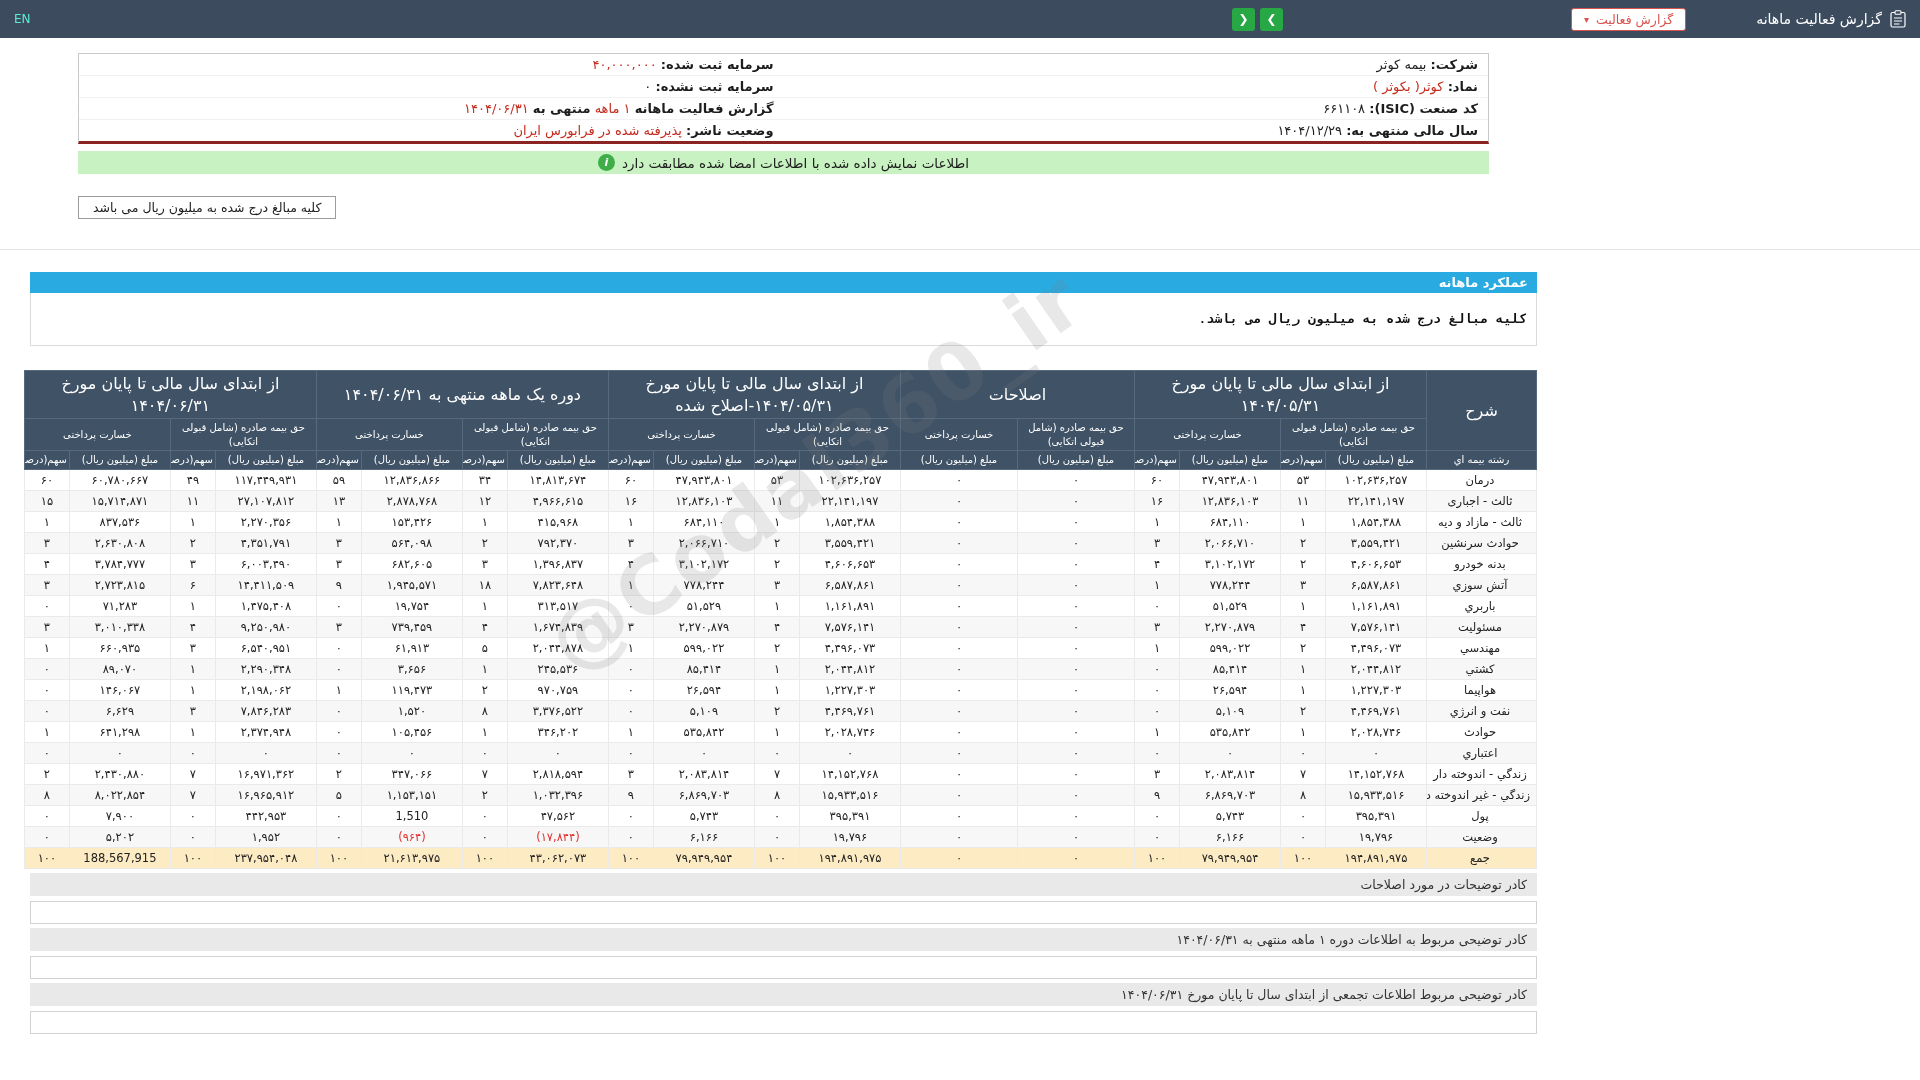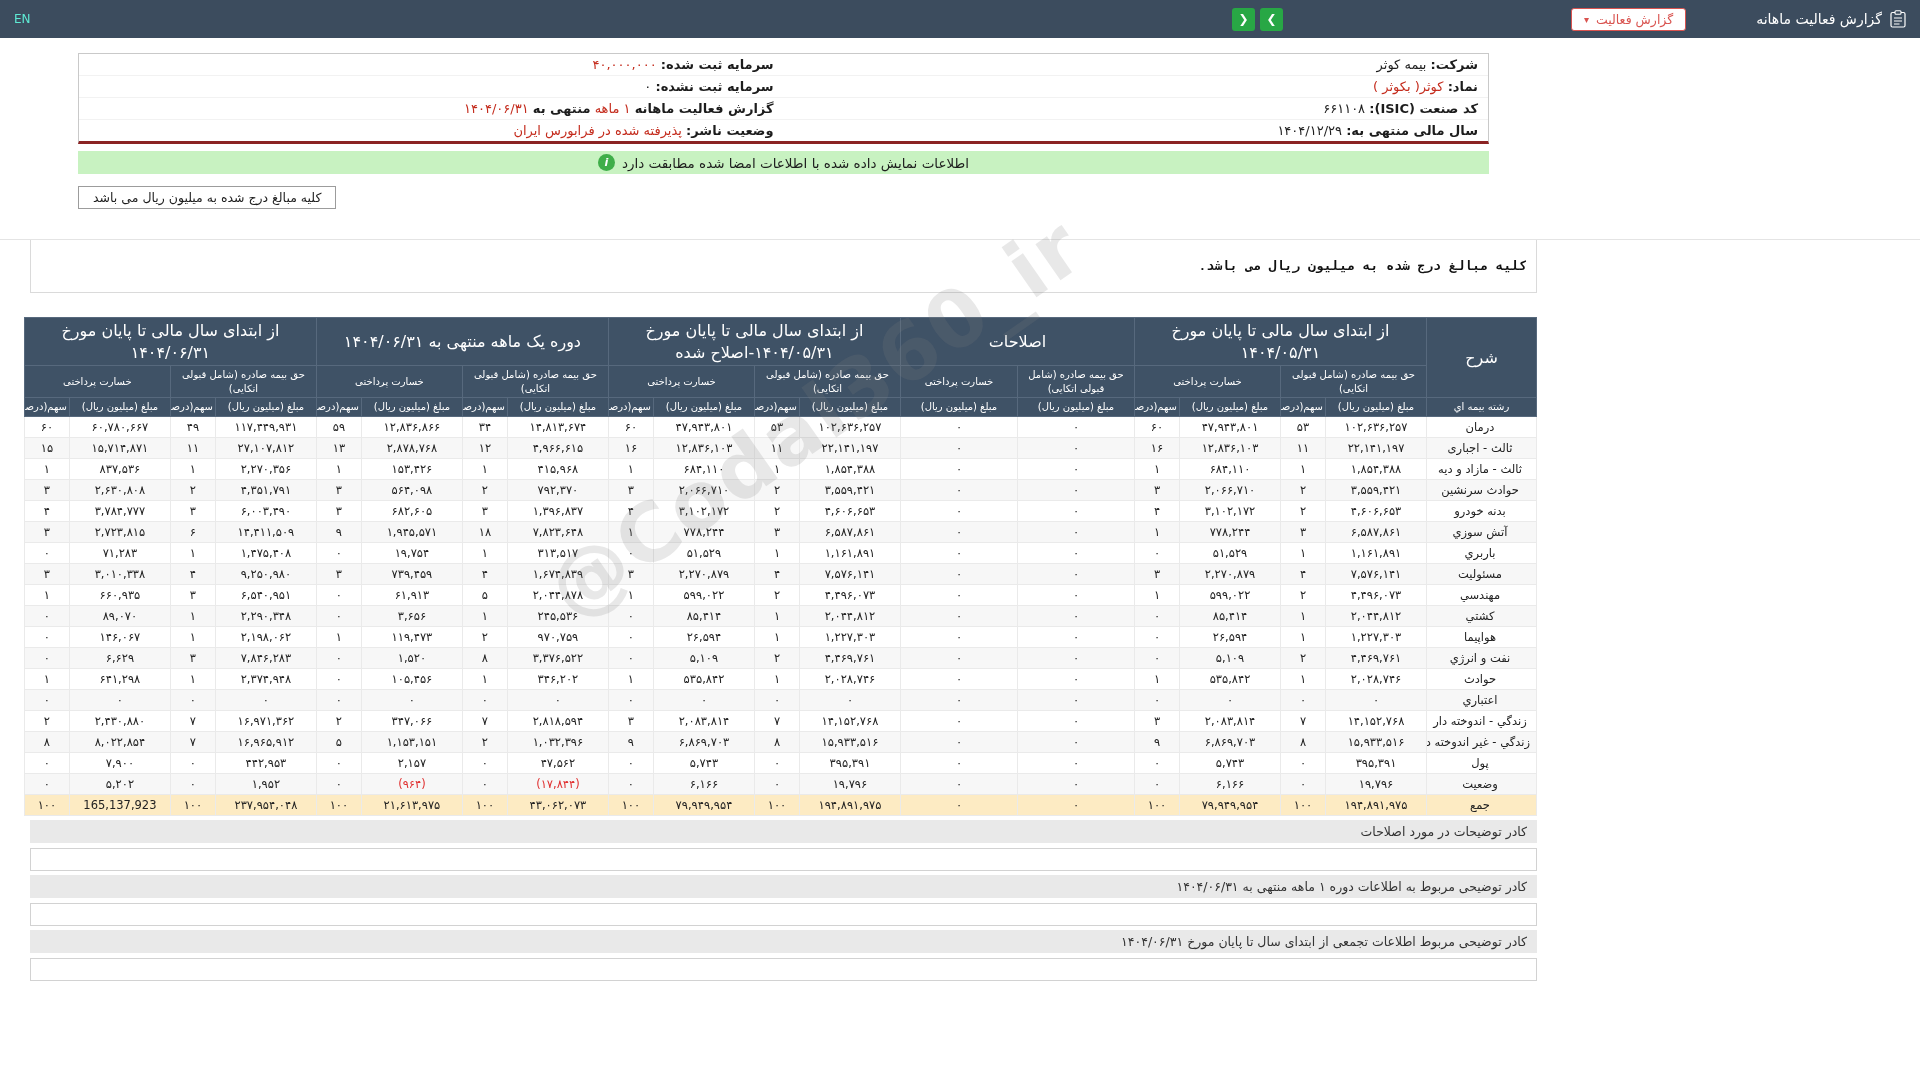--- a/index.html
+++ b/index.html
@@ -58,21 +58,21 @@
     padding:3px 0; font-size:13.5px; color:#1d1d1d;
   }
   .info-icon {
     width:17px; height:17px; border-radius:50%;
     background:#3FAE49; color:#fff; font-size:11px; font-weight:bold; font-style:italic;
     display:inline-flex; align-items:center; justify-content:center; flex:0 0 auto;
   }
 
   
   .amounts-note {
-    margin-top:12px; width:fit-content; margin-right:auto;
+    margin-top:22px; width:fit-content; margin-right:auto;
     border:1px solid #9c9c9c; background:#fff; padding:3px 14px; font-size:12.5px; color:#1d1d1d;
   }
 
   .page-divider { border-top:1px solid #E4E4E4; margin-top:30px; }
 
   
   .section-bar {
     margin-top:22px; background:var(--section-blue,#29ABE2); color:#fff;
     font-size:13px; font-weight:bold; padding:3px 9px;
   }
@@ -198,20 +198,21 @@
   </div>
 
   <div class="inset">
     <div class="amounts-note">کلیه مبالغ درج شده به میلیون ریال می باشد</div>
   </div>
 </div>
 
 <div class="page-divider"></div>
 
 <div class="page">
+  <div class="section-bar">عملکرد ماهانه</div>
   <div class="note-row">کلیه مبالغ درج شده به میلیون ریال می باشد.</div>
 
   <div class="table-wrap">
     <div class="watermark">@Codal360_ir</div>
     <table>
       <colgroup>
         <col class="w-lbl">
         <col class="w-amt">
           <col class="w-shr">
           <col class="w-amt">
@@ -618,21 +619,21 @@
             <td class="num">۵,۷۴۳</td>
             <td class="num">۰</td>
             <td class="num">۰</td>
             <td class="num">۰</td>
             <td class="num">۳۹۵,۳۹۱</td>
             <td class="num">۰</td>
             <td class="num">۵,۷۴۳</td>
             <td class="num">۰</td>
             <td class="num">۴۷,۵۶۲</td>
             <td class="num">۰</td>
-            <td class="num">۲,۱۵۷</td>
+            <td class="num">1,510</td>
             <td class="num">۰</td>
             <td class="num">۴۴۲,۹۵۳</td>
             <td class="num">۰</td>
             <td class="num">۷,۹۰۰</td>
             <td class="num">۰</td>
           </tr>
           <tr>
             <td class="rowlabel">وضعیت</td>
             <td class="num">۱۹,۷۹۶</td>
             <td class="num">۰</td>
@@ -664,21 +665,21 @@
             <td class="num">۱۹۴,۸۹۱,۹۷۵</td>
             <td class="num">۱۰۰</td>
             <td class="num">۷۹,۹۴۹,۹۵۴</td>
             <td class="num">۱۰۰</td>
             <td class="num">۴۳,۰۶۲,۰۷۳</td>
             <td class="num">۱۰۰</td>
             <td class="num">۲۱,۶۱۳,۹۷۵</td>
             <td class="num">۱۰۰</td>
             <td class="num">۲۳۷,۹۵۴,۰۴۸</td>
             <td class="num">۱۰۰</td>
-            <td class="num">165,137,923</td>
+            <td class="num">188,567,915</td>
             <td class="num">۱۰۰</td>
           </tr>
         </tbody>
     </table>
   </div>
 
   <div class="comment-section">
     <div class="comment-label">کادر توضیحات در مورد اصلاحات</div>
     <div class="comment-box"></div>
   </div>

